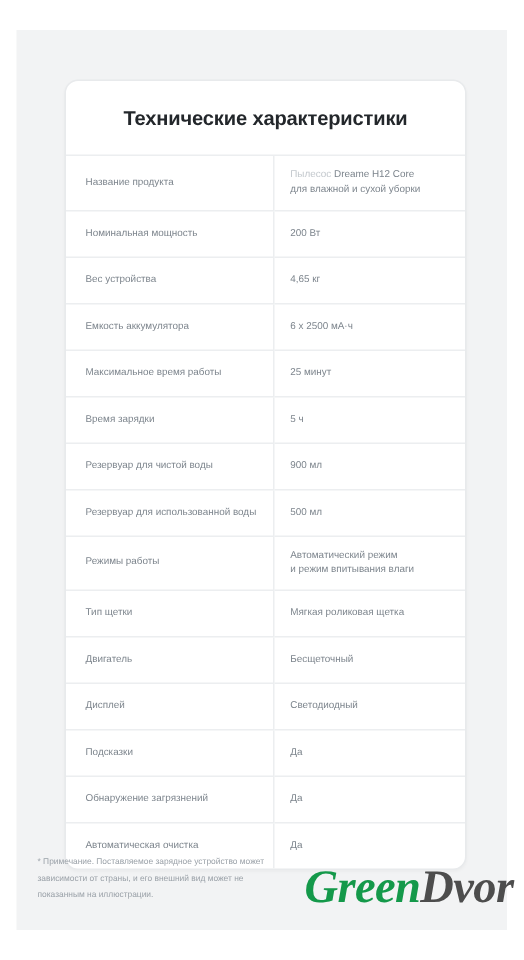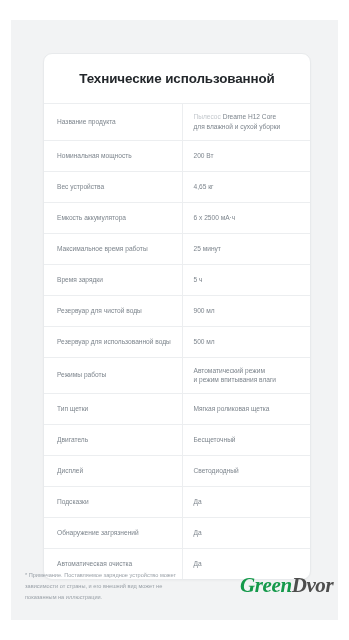--- a/index.html
+++ b/index.html
@@ -104,36 +104,35 @@
   }
   .footnote span { display: block; white-space: nowrap; }
 
   .brand-logo {
     position: absolute;
     left: 203px;
     top: 575px;
     font-family: "Liberation Serif", "DejaVu Serif", serif;
     font-style: italic;
     font-weight: bold;
-    font-size: 21px;
+    font-size: 31px;
     letter-spacing: -0.4px;
     white-space: nowrap;
     line-height: 1;
-    margin-left: 37px;
   }
   .brand-green { color: #14994a; }
   .brand-dark  { color: #4d4d4d; }
 </style>
 </head>
 <body>
 
 <div class="page-backdrop"></div>
 
 <div class="spec-card">
-  <div class="card-title">Технические использованной</div>
+  <div class="card-title">Технические характеристики</div>
   <table class="spec-table">
     <tbody>
         <tr class="spec-row tall">
           <td class="spec-label">Название продукта</td>
           <td class="spec-value">
             <span class="value-line"><span class="value-muted">Пылесос</span><span> Dreame H12 Core</span></span>
             <span class="value-line">для влажной и сухой уборки</span>
           </td>
         </tr>
         <tr class="spec-row">

